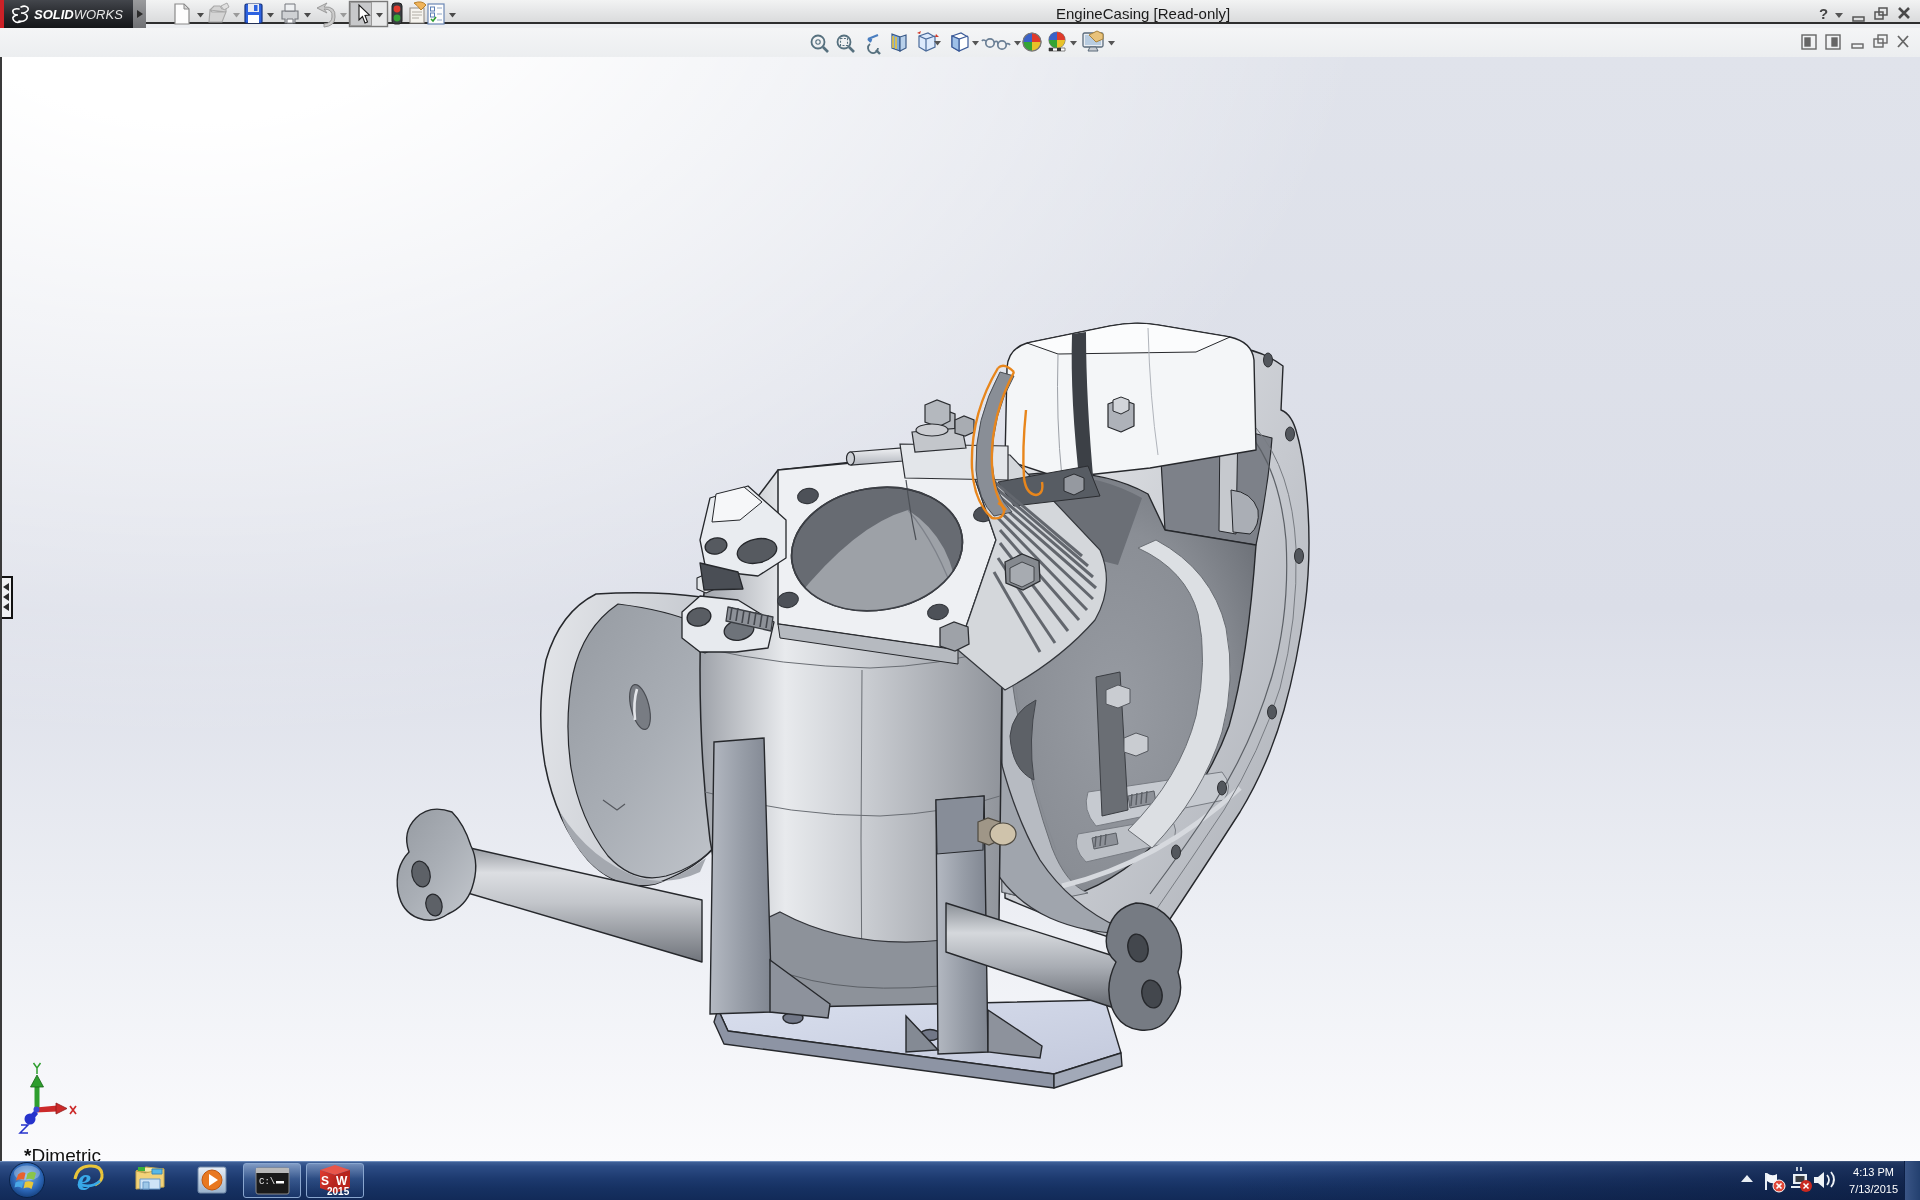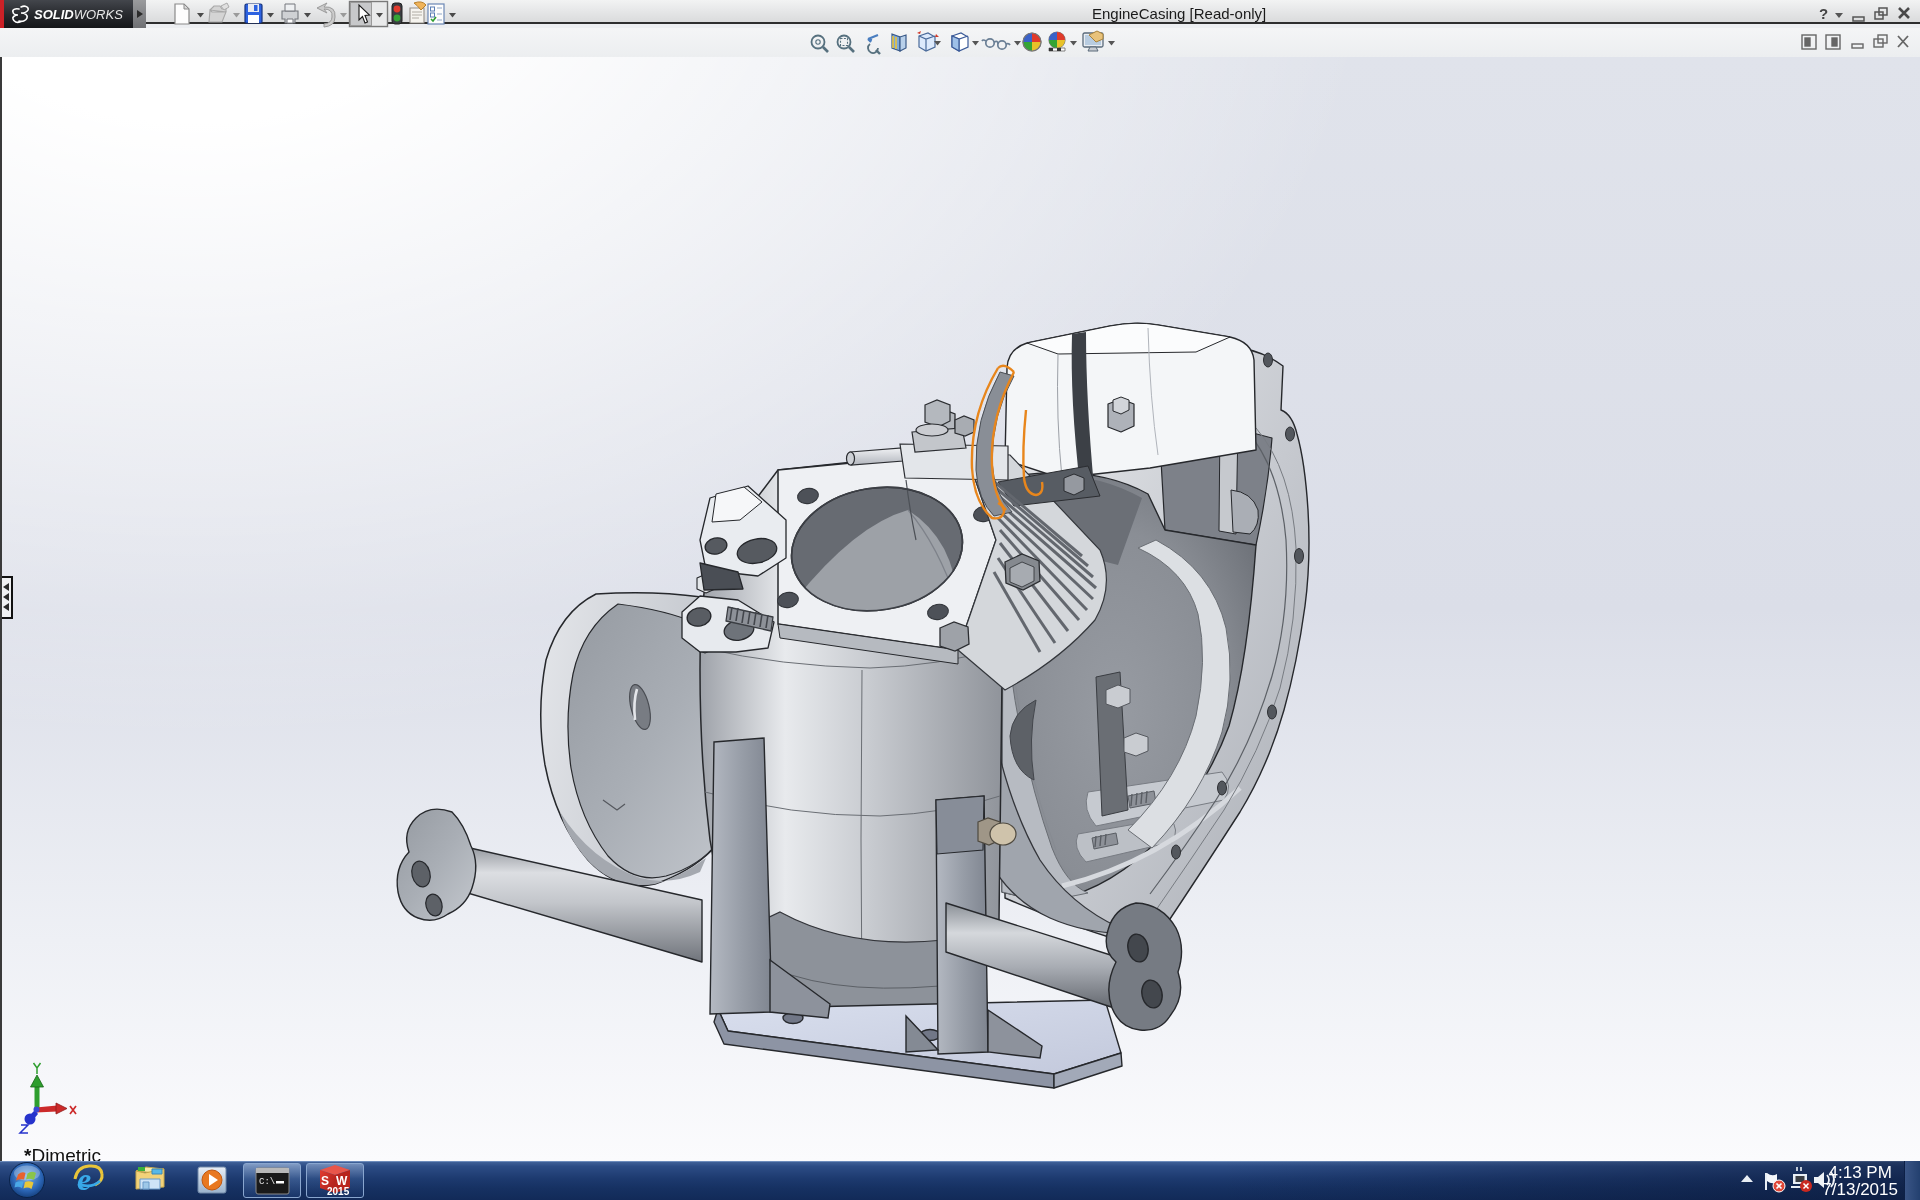--- a/index.html
+++ b/index.html
@@ -37,34 +37,34 @@
   
   #taskbar{position:absolute;left:0;top:1161px;width:1920px;height:39px;
     background:linear-gradient(to bottom,#44659c 0%,#2c4c85 14%,#1d3a6f 45%,#163162 70%,#122a58 100%);}
   #taskbar:before{content:"";position:absolute;left:0;top:0;width:100%;height:1px;background:#6d8cbc;}
   #tbshade{position:absolute;right:0;top:0;height:39px;width:700px;
     background:linear-gradient(to right,rgba(10,20,50,0),rgba(10,22,52,0.55));}
   .tbbtn{position:absolute;top:2px;width:58px;height:35px;border-radius:3px;
     border:1px solid #89a6cf;background:linear-gradient(to bottom,rgba(190,210,240,0.45),rgba(90,130,190,0.25) 45%,rgba(30,60,120,0.25));box-sizing:border-box;}
   #showdesk{position:absolute;right:0;top:0;width:15px;height:39px;
     background:linear-gradient(to right,#3a5586,#23406f);border-left:1px solid #0d2046;}
-  #clock{position:absolute;right:22px;top:3px;color:#fff;font-size:17px;text-align:center;line-height:17px;}
+  #clock{position:absolute;right:22px;top:3px;color:#fff;font-size:11px;text-align:center;line-height:17px;}
 </style>
 </head>
 <body>
 <div id="stage">
   <div id="titlebar">
     <div id="swlogo"></div>
     <div id="redstripe"></div>
     <svg id="dslogo" style="position:absolute;left:8px;top:3px" width="28" height="22" viewBox="0 0 28 22">
       <path d="M13,4 C17,2 21,4 20,7 C19,9 16,10 13,10 C17,10 20,12 19,15 C18,18 14,19 11,18 M11,6 C7,5 4,7 5,9 C5,11 8,12 10,12 C7,12 4,14 5,16 C6,19 9,20 12,19" fill="none" stroke="#fff" stroke-width="1.6" stroke-linecap="round"></path>
     </svg>
     <div id="swtext">SOLID<span>WORKS</span></div>
     <div id="swexp"></div>
-    <div class="ttl" style="left:1092px;">EngineCasing [Read-only]</div>
+    <div class="ttl" style="left:1056px;">EngineCasing [Read-only]</div>
     <svg style="position:absolute;left:1815px;top:4px" width="100" height="20" viewBox="0 0 100 20">
       <text x="4" y="15" font-size="15" font-weight="bold" fill="#444">?</text>
       <path d="M20 9 l8 0 l-4 5 z" fill="#555"></path>
       <rect x="38" y="13" width="11" height="4" fill="none" stroke="#555" stroke-width="1.5"></rect>
       <rect x="64" y="4" width="8" height="7" fill="none" stroke="#555" stroke-width="1.5"></rect>
       <rect x="60" y="8" width="8" height="7" fill="none" stroke="#555" stroke-width="1.5"></rect>
       <path d="M84 4 L94 14 M94 4 L84 14" stroke="#4a4a4a" stroke-width="2.6"></path>
     </svg>
     <svg id="tbicons" style="position:absolute;left:168px;top:0px" width="300" height="28" viewBox="0 0 300 28">
       <g>

